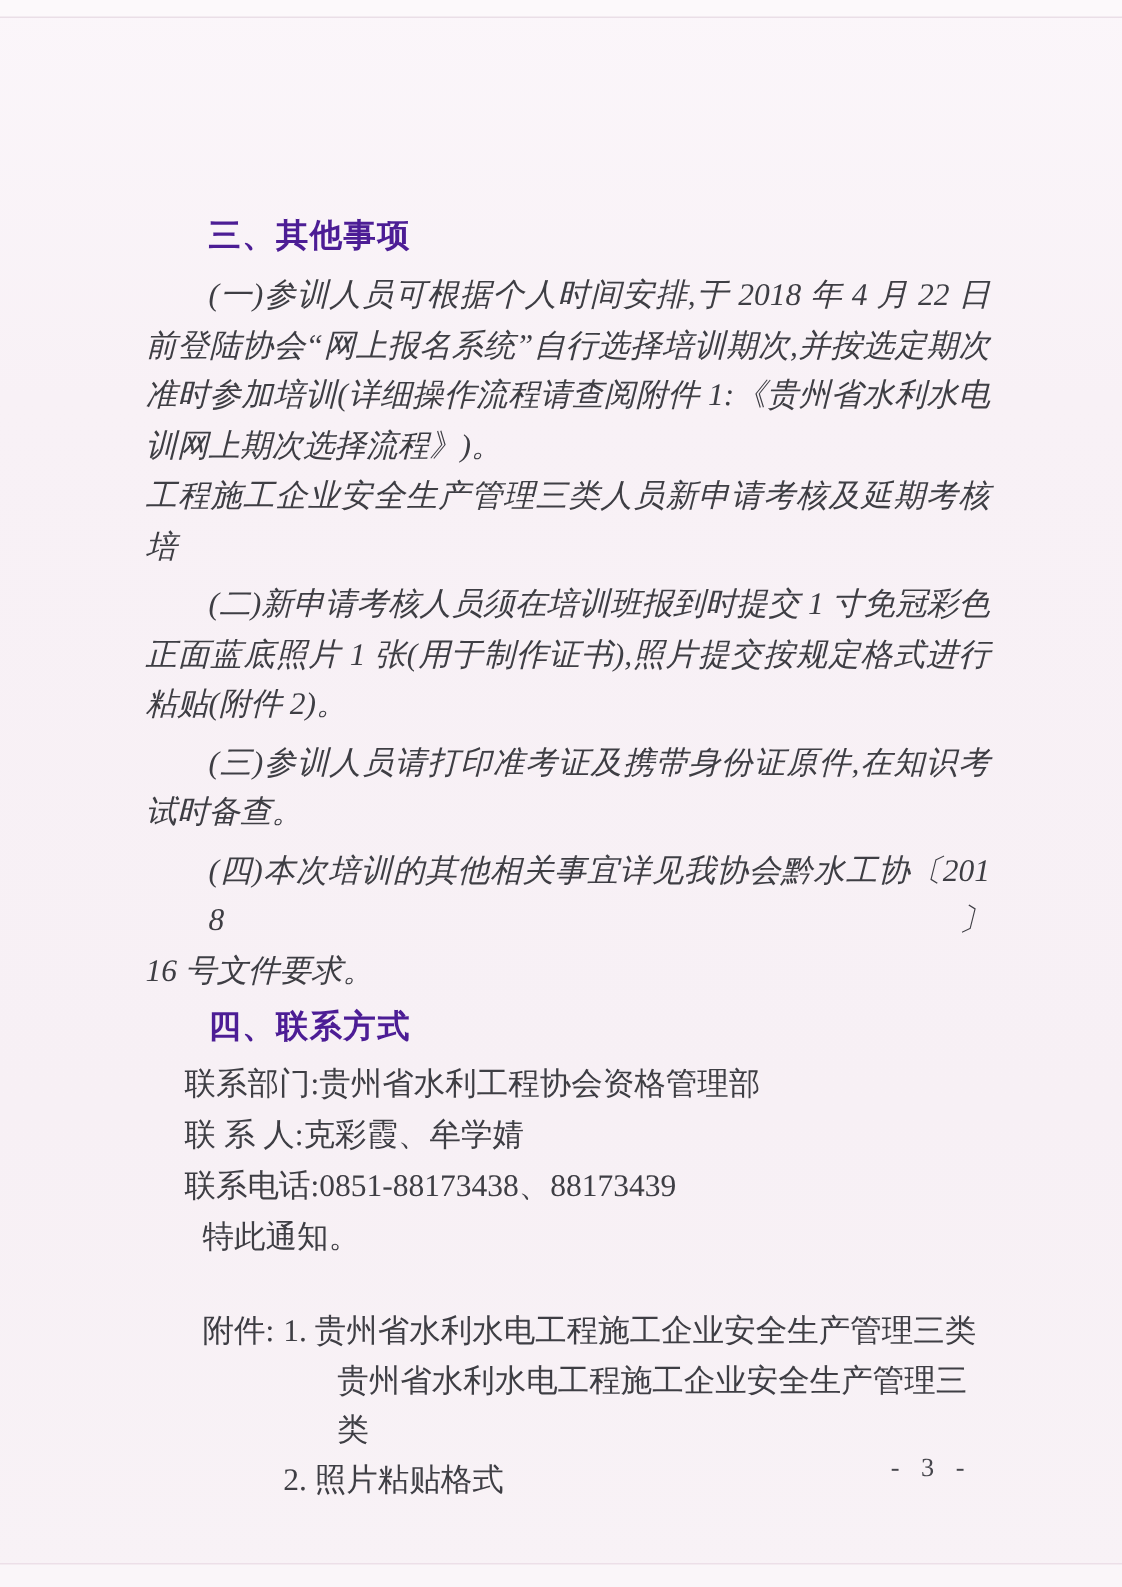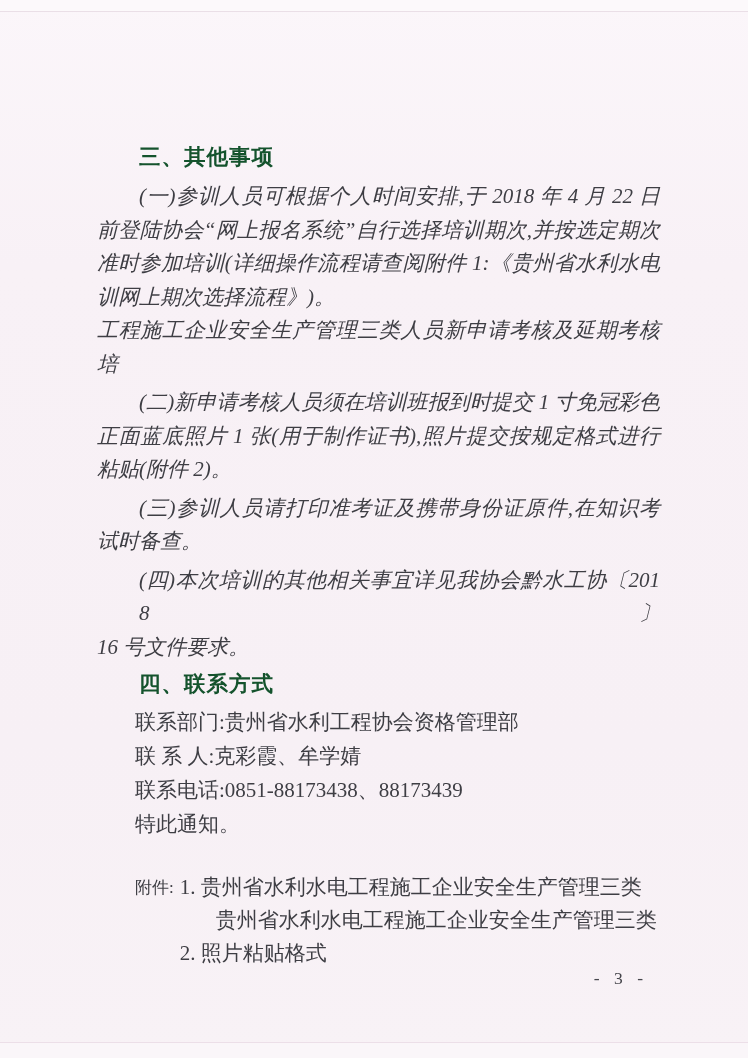--- a/index.html
+++ b/index.html
@@ -23,21 +23,21 @@
   }
   .content {
     position: absolute;
     left: 97px; top: 0;
     width: 563px;
     padding-top: 145px;
   }
   .sec-heading {
     font-size: 21.5px;
     font-weight: bold;
-    color: #14532d;
+    color: #4c1d95;
     line-height: 24px;
     margin: 0 0 11px 42px;
     letter-spacing: 1px;
   }
   .sec-heading.h4 { margin-top: 8px; margin-bottom: 9px; }
   .para { margin: 0; }
   .para + .para { margin-top: 5px; }
   .pline {
     font-size: 21px;
     line-height: 33.5px;
@@ -45,34 +45,34 @@
     word-break: break-all;
     font-style: italic;
   }
   .pline.first { padding-left: 42px; }
   .pline.full { text-align-last: justify; }
   .pline.last { text-align-last: left; }
   .contact-block { margin-top: 0; }
   .cline {
     font-size: 21px;
     line-height: 34px;
-    margin-left: 38px;
+    margin-left: 26px;
     white-space: pre;
   }
   .closing {
     font-size: 21px;
     line-height: 34px;
     margin-left: 38px;
   }
   .attach {
     margin: 30px 0 0 38px;
     display: flex;
   }
   .attach-label {
-    font-size: 17px;
+    font-size: 21px;
     line-height: 33px;
     white-space: pre;
     flex: 0 0 auto;
   }
   .attach-items {
     font-size: 21px;
     line-height: 33px;
     padding-left: 6px;
   }
   .attach-cont { padding-left: 36px; }

